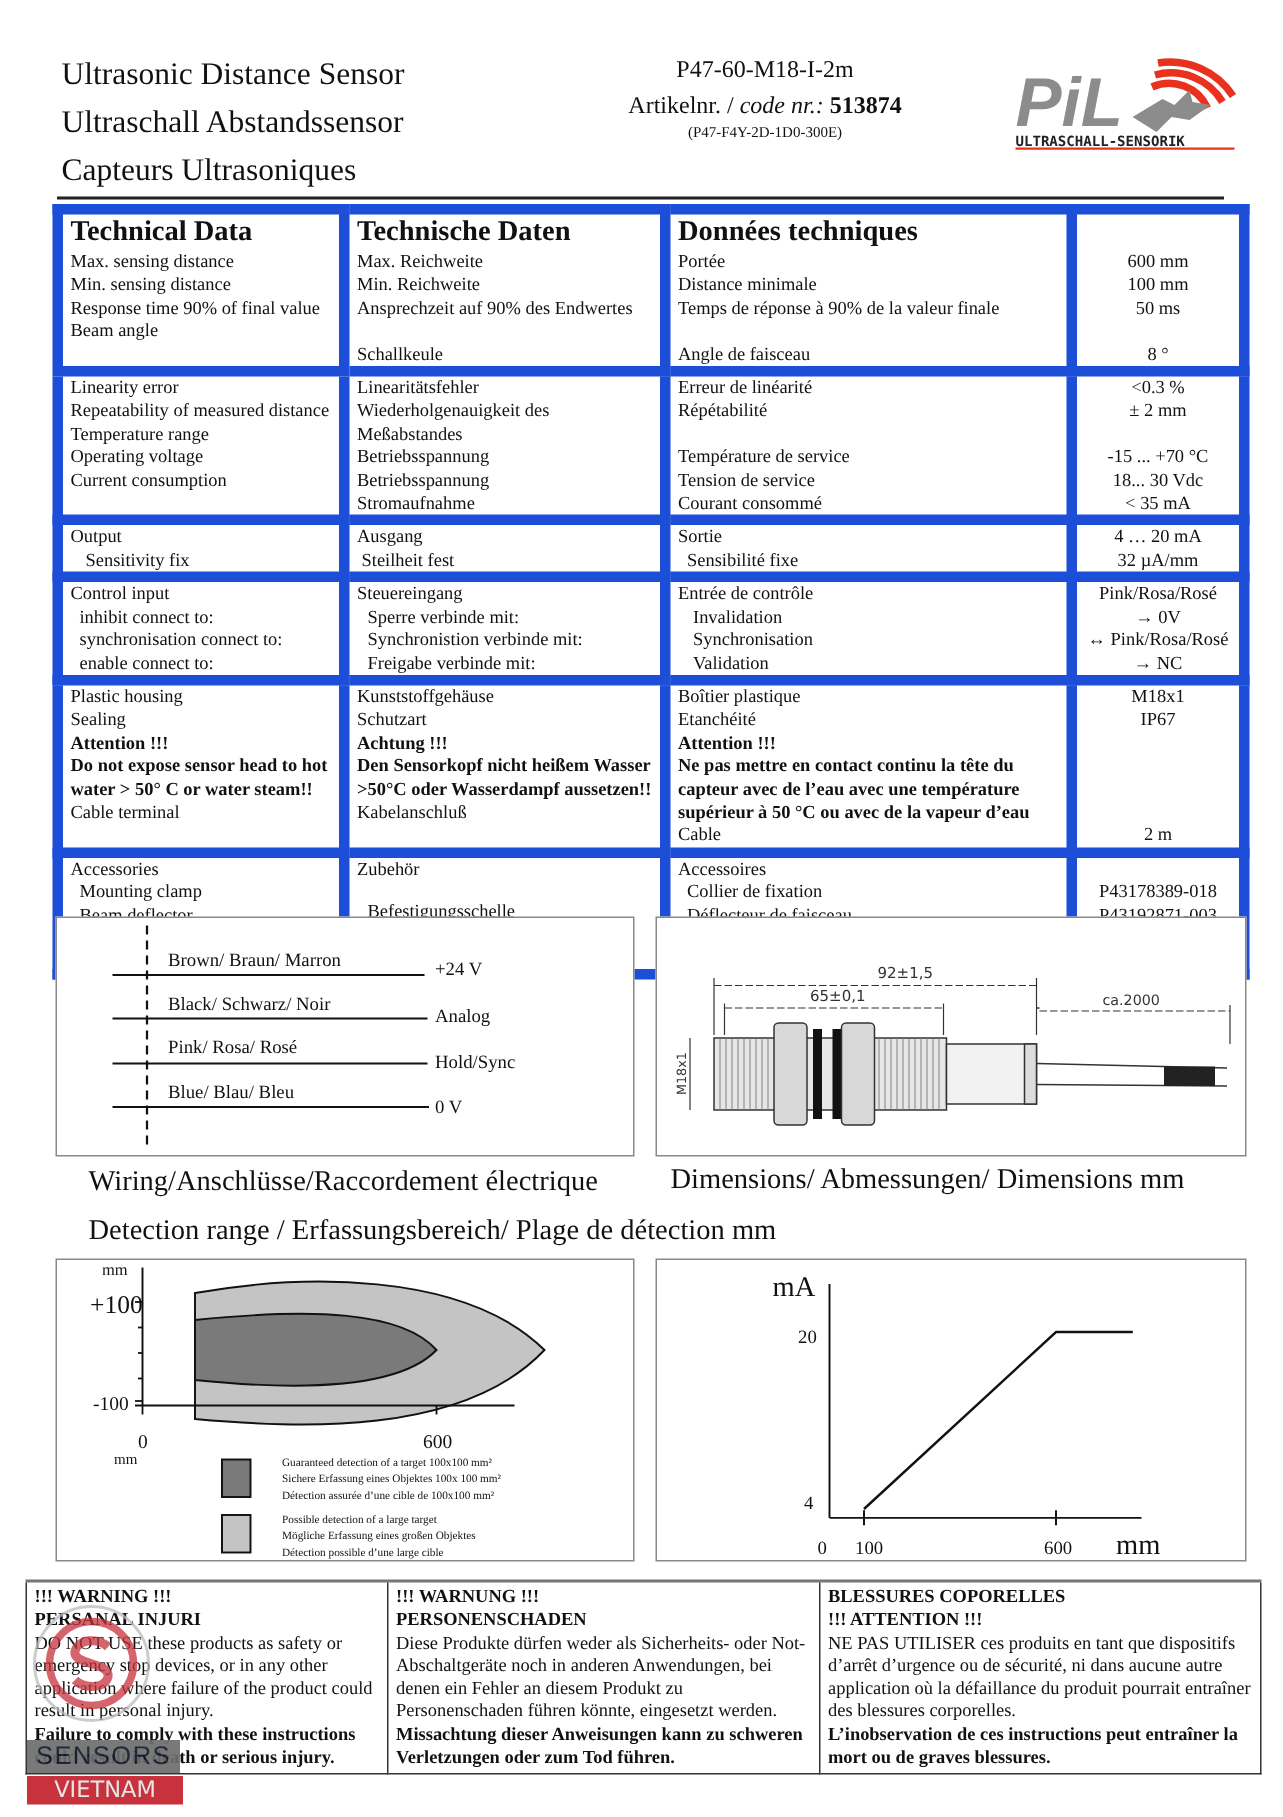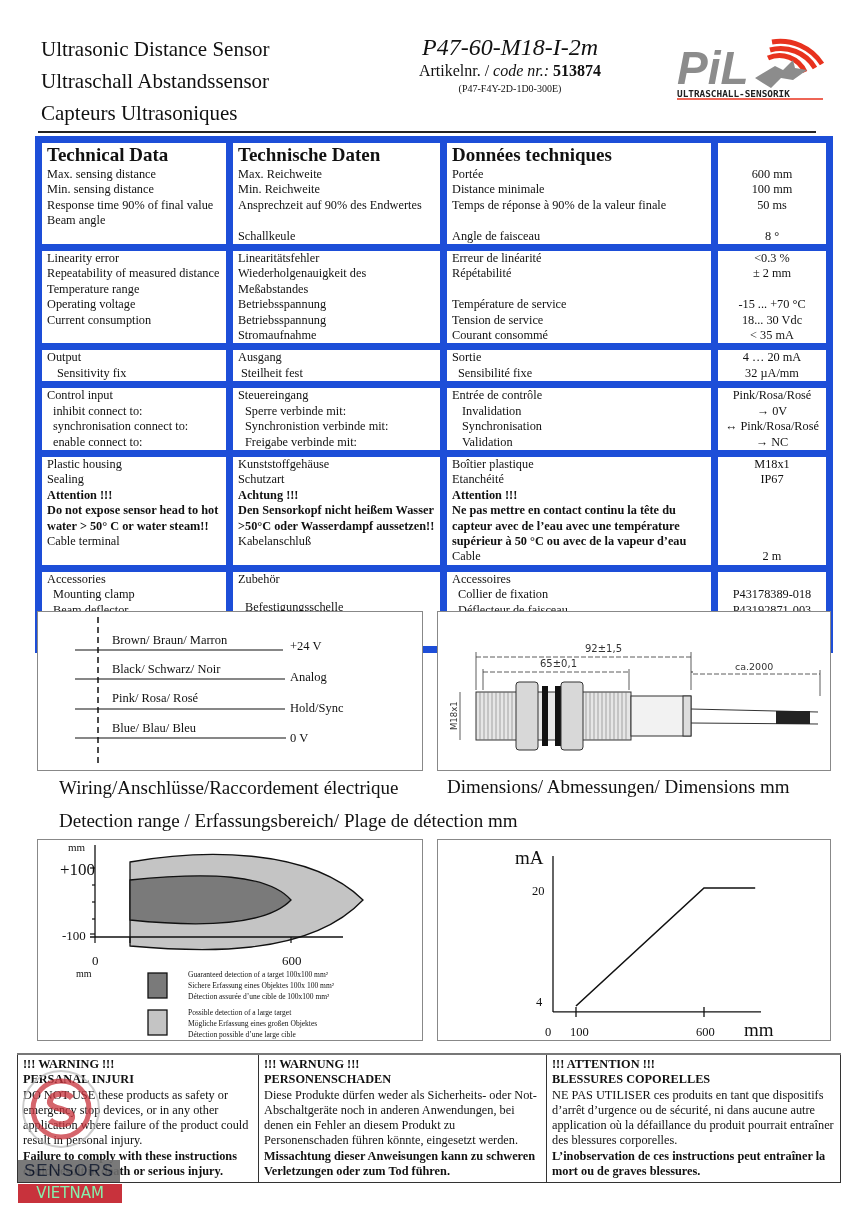--- a/index.html
+++ b/index.html
@@ -26,21 +26,21 @@
 </style>
 </head>
 <body>
 
 <div class="abs" style="left:41px;top:33px;">
   <div class="title-line">Ultrasonic Distance Sensor</div>
   <div class="title-line">Ultraschall Abstandssensor</div>
   <div class="title-line">Capteurs Ultrasoniques</div>
 </div>
 <div class="abs" style="left:380px;top:33px;width:260px;text-align:center;">
-  <div style="font-size:24px;line-height:28px;font-style:italic;">P47-60-M18-I-2m</div>
+  <div style="font-size:16px;line-height:28px;">P47-60-M18-I-2m</div>
   <div style="font-size:16px;line-height:20px;white-space:nowrap;">
     <span>Artikelnr. / </span><i>code nr.:</i> <b>513874</b>
   </div>
   <div style="font-size:10px;line-height:15px;">(P47-F4Y-2D-1D0-300E)</div>
 </div>
 <div class="abs" style="left:675px;top:28px;width:150px;height:72px;">
   <svg width="150" height="72" viewBox="0 0 150 72">
     <path d="M95 22 A40 40 0 0 1 140 40" stroke="#e8321e" stroke-width="5" fill="none"></path>
     <path d="M97 14 A50 50 0 0 1 147 36" stroke="#e8321e" stroke-width="5" fill="none"></path>
     <path d="M93 30 A28 28 0 0 1 130 44" stroke="#e8321e" stroke-width="5" fill="none"></path>
@@ -365,27 +365,27 @@
   <div>DO NOT USE these products as safety or emergency stop devices, or in any other application where failure of the product could result in personal injury.</div>
   <div class="b">Failure to comply with these instructions could result in death or serious injury.</div>
 </div>
 <div class="warn" style="left:259px;width:288px;border-top:none;border-left:none;">
   <div class="b">!!! WARNUNG !!!</div>
   <div class="b">PERSONENSCHADEN</div>
   <div>Diese Produkte dürfen weder als Sicherheits- oder Not-Abschaltgeräte noch in anderen Anwendungen, bei denen ein Fehler an diesem Produkt zu Personenschaden führen könnte, eingesetzt werden.</div>
   <div class="b">Missachtung dieser Anweisungen kann zu schweren Verletzungen oder zum Tod führen.</div>
 </div>
 <div class="warn" style="left:547px;width:294px;border-top:none;border-left:none;">
+  <div class="b">BLESSURES COPORELLES</div>
   <div class="b">!!! ATTENTION !!!</div>
-  <div class="b">BLESSURES COPORELLES</div>
   <div>NE PAS UTILISER ces produits en tant que dispositifs d’arrêt d’urgence ou de sécurité, ni dans aucune autre application où la défaillance du produit pourrait entraîner des blessures corporelles.</div>
   <div class="b">L’inobservation de ces instructions peut entraîner la mort ou de graves blessures.</div>
 </div>
 
 <div class="wm" style="left:20px;top:1068px;width:82px;height:82px;opacity:0.75;">
   <svg width="82" height="82">
     <circle cx="41" cy="41" r="38" fill="none" stroke="#bbb" stroke-width="2"></circle>
     <circle cx="41" cy="41" r="28" fill="none" stroke="#c8323c" stroke-width="5"></circle>
     <path d="M52 30 C46 24 32 24 30 33 C28 42 54 40 52 50 C50 58 36 58 30 52" fill="none" stroke="#c8323c" stroke-width="6"></path>
   </svg>
 </div>
 <div class="wm" style="left:18px;top:1160px;width:102px;height:22px;background:#6e6e6e;color:#0f172a;font-family:Liberation Sans, sans-serif;font-size:17px;line-height:22px;text-align:center;opacity:0.92;letter-spacing:1px;">SENSORS</div>
-<div class="wm" style="left:18px;top:1184px;width:104px;height:19px;background:#c8323c;color:#86efac;font-family:'DejaVu Sans',sans-serif;font-size:15px;line-height:19px;text-align:center;">VIETNAM</div>
+<div class="wm" style="left:18px;top:1184px;width:104px;height:19px;background:#c8323c;color:#e5e5e5;font-family:'DejaVu Sans',sans-serif;font-size:15px;line-height:19px;text-align:center;">VIETNAM</div>
 
 </body></html>

